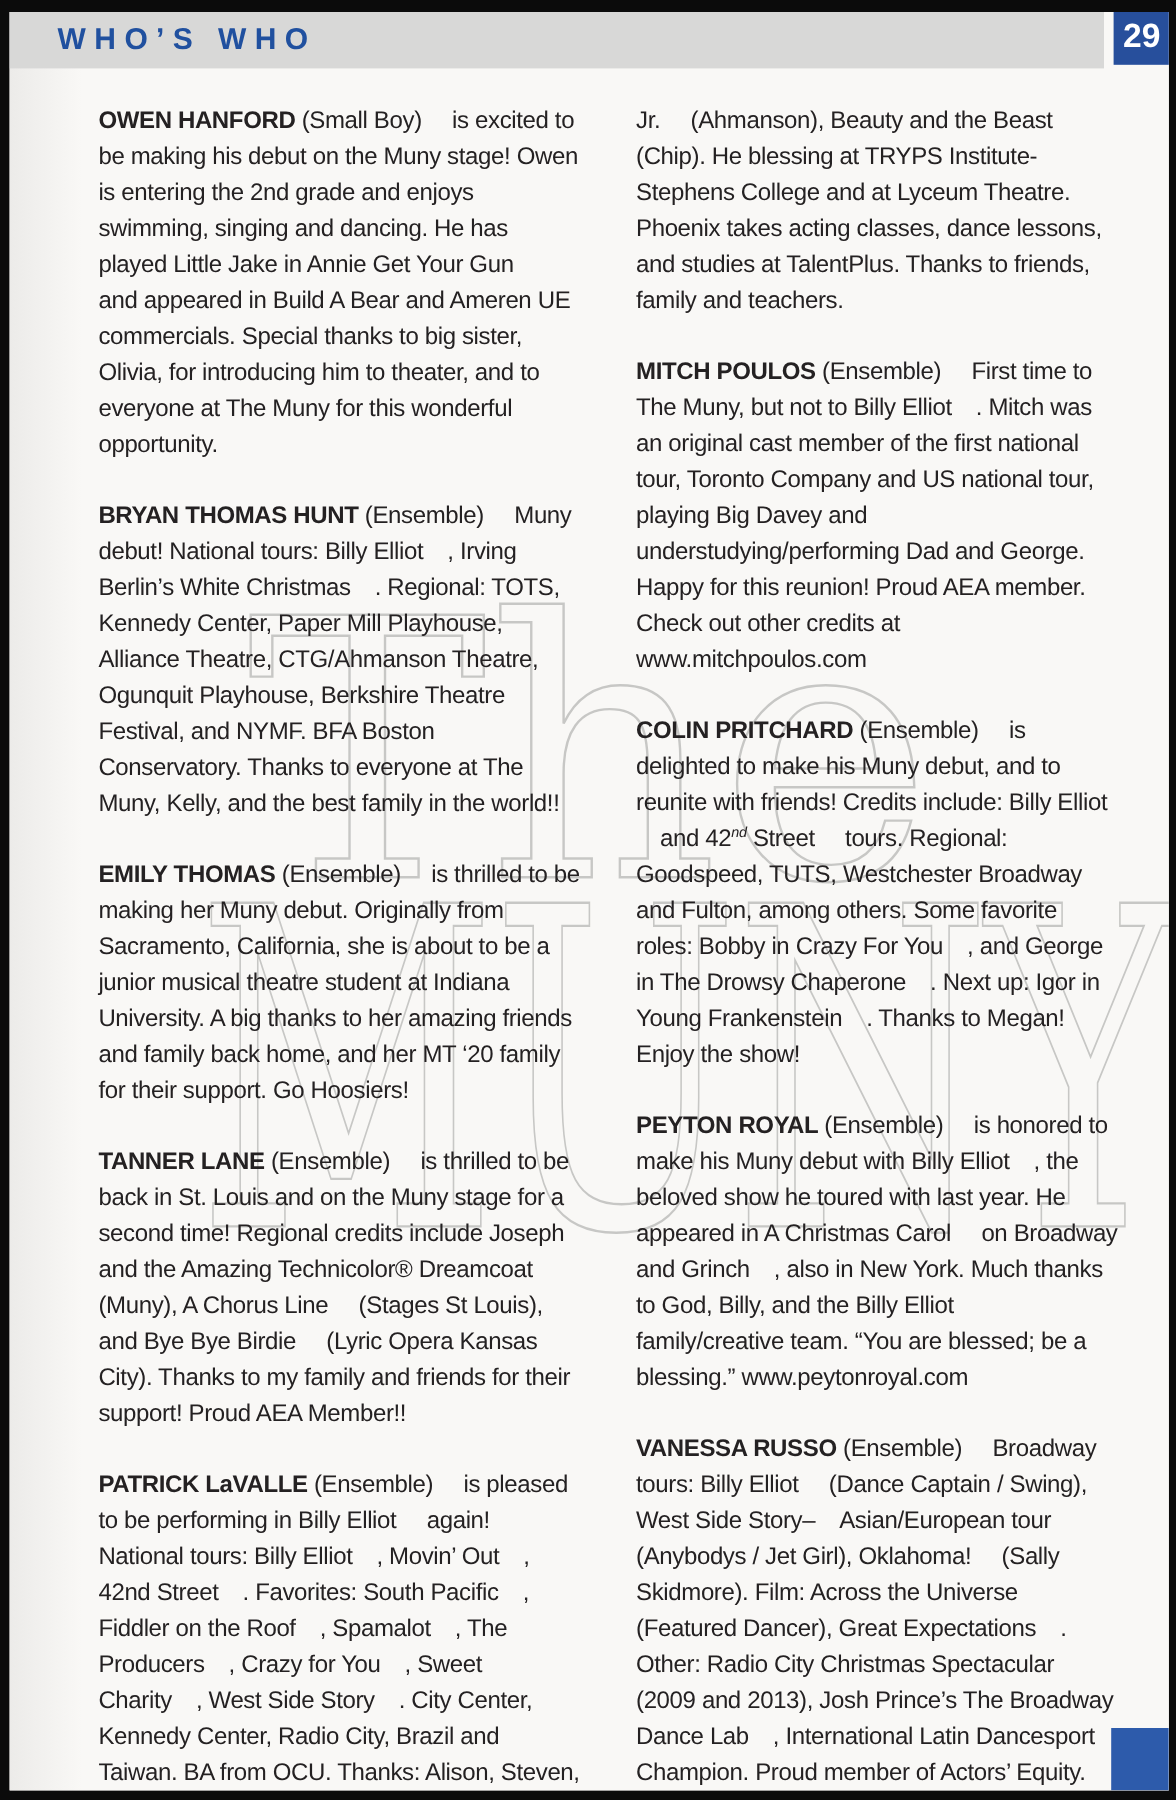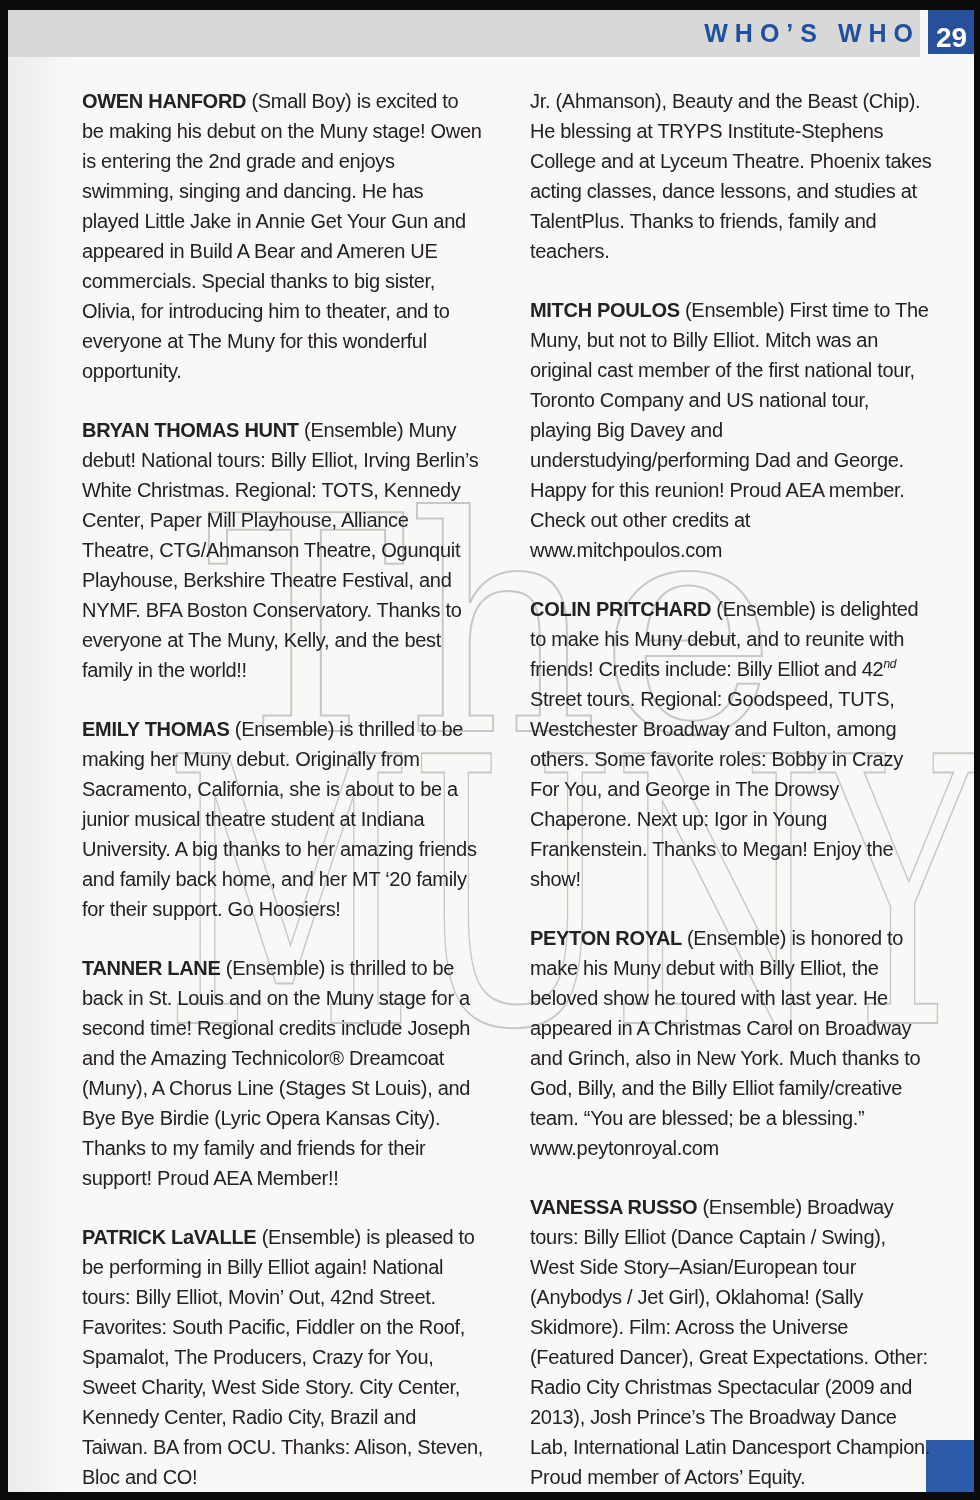--- a/index.html
+++ b/index.html
@@ -9,29 +9,29 @@
   }
   .page{
     position:absolute;left:8px;top:10px;width:966px;height:1482px;
     background:#f9f8f6;
     background-image:linear-gradient(90deg,#ecebe9 0px,#f9f8f6 60px);
     overflow:hidden;
   }
   
   .header-band{
     position:absolute;left:0;top:0;width:912px;height:47px;background:#d8d8d7;
-    display:flex;align-items:center;justify-content:flex-end;
+    display:flex;align-items:center;justify-content:flex-start;
   }
   .header-title{
     color:#20509f;font-weight:700;font-size:25px;letter-spacing:7px;
     padding-left:40px; 
   }
   .page-num-box{
     position:absolute;left:920px;top:-5px;width:47px;height:49px;background:#274f9c;
-    display:flex;align-items:flex-end;justify-content:center;
+    display:flex;align-items:center;justify-content:center;
     color:#ffffff;font-weight:700;font-size:28px;
   }
   
   .watermark{position:absolute;left:0;top:0;width:100%;height:100%;z-index:1;pointer-events:none;padding-left:30px;}
   .wm-line1{
     position:absolute;left:198px;top:468px;
     font-family:"DejaVu Serif",serif;font-size:300px;line-height:1;
     color:transparent;-webkit-text-stroke:2px #c7c7c5;
   }
   .wm-line2{
@@ -40,21 +40,21 @@
     color:transparent;-webkit-text-stroke:2px #c7c7c5;
     transform:scaleX(0.66);transform-origin:left top;
   }
   
   .col{position:absolute;top:76px;width:402px;color:#242122;z-index:2;}
   .col-left{left:74px;}
   .col-right{left:522px;}
   p.bio{margin:0 0 29px 0;font-size:20px;line-height:30px;letter-spacing:-0.3px;}
   .seg-b{font-weight:700;}
   .seg-i{}
-  .seg-n{font-style:normal;}
+  .seg-n{font-style:normal;margin-left:20px;}
   .seg-sup{font-style:italic;font-size:12px;vertical-align:super;line-height:0;}
   
   .corner-box{
     position:absolute;right:0;bottom:0;width:48px;height:52px;background:#2d5bab;
   }
 </style>
 </head>
 <body>
 
 <div class="page">

